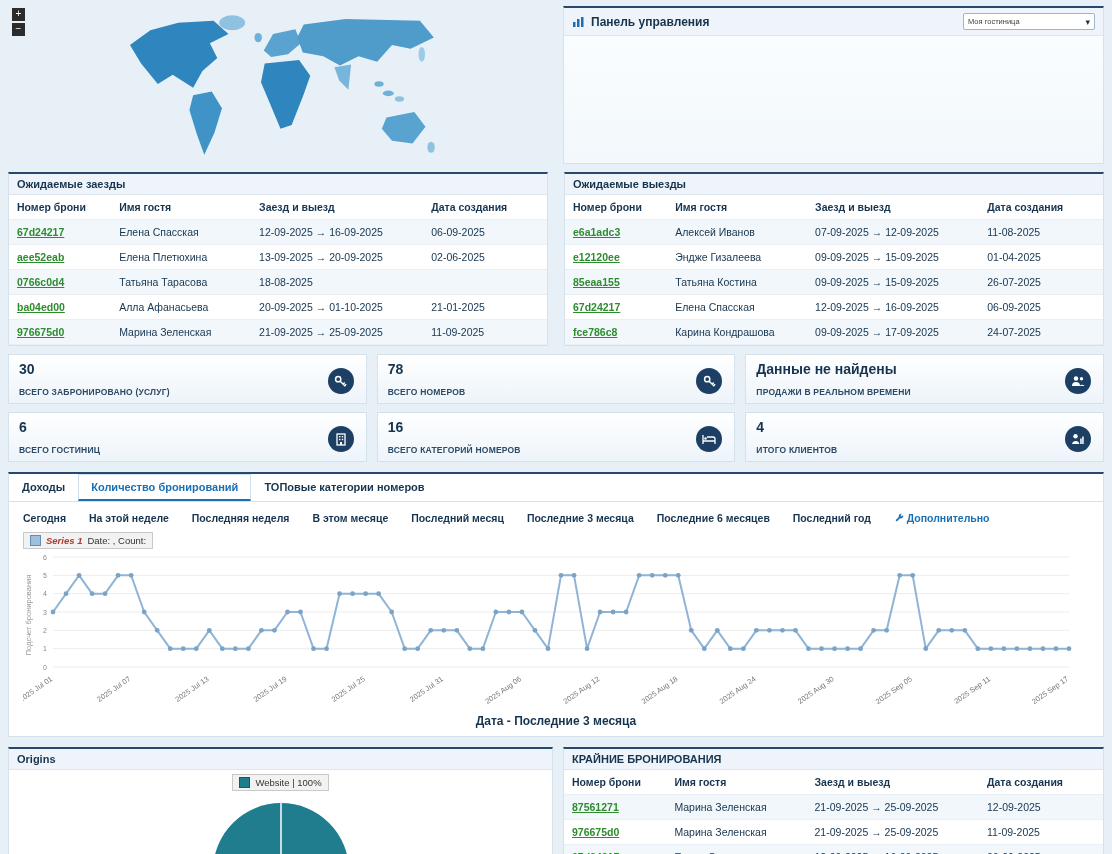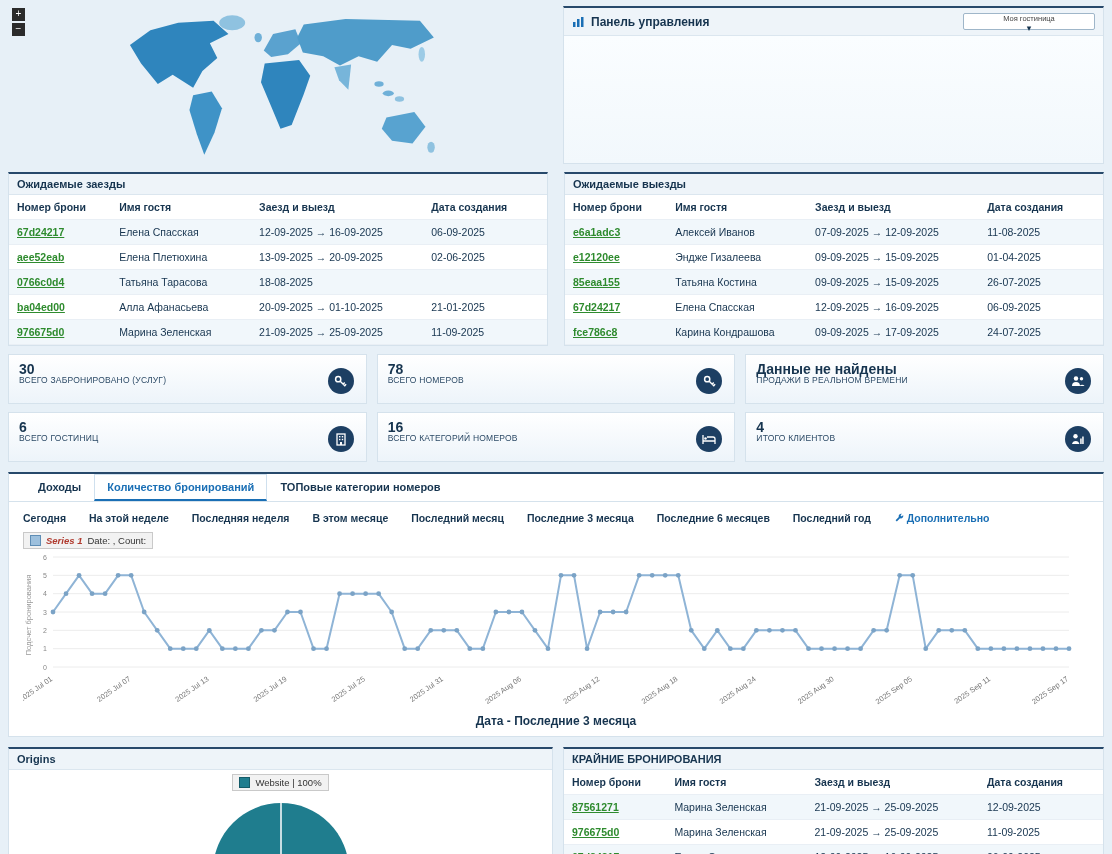--- a/index.html
+++ b/index.html
@@ -38,21 +38,21 @@
   }
   .map-svg { width:100%; height:100%; }
 
   .header-panel { flex:1; display:flex; flex-direction:column; }
   .header-panel .panel-head { font-size:12px; padding:5px 8px; }
   .header-panel .panel-body { flex:1; background:linear-gradient(180deg,#fafdff,#f2f8fc); }
   .hdr-select {
     margin-left:auto; width:132px; height:17px;
     background:#fff; border:1px solid #9fb6c9; border-radius:2px;
     display:flex; align-items:center; justify-content:space-between;
-    padding:0 4px; font-size:7.5px; font-weight:normal; color:#444; cursor:pointer;flex-direction:column;
+    padding:0 4px; font-size:7.5px; font-weight:normal; color:#444; cursor:pointer;
   }
   .chev { font-size:9px; color:#16344f; }
 
   
   .tables-row { display:flex; gap:16px; margin-bottom:8px; }
   .table-panel { flex:1; }
   .tr { display:flex; align-items:center; border-bottom:1px solid #e9eff5; background:#fff; }
   .th-row { font-weight:bold; }
   .th-row .td { font-size:10.5px; }
   .td { padding:6px 8px; font-size:10.5px; overflow:hidden; white-space:nowrap; }
@@ -63,32 +63,32 @@
   
   .stats-grid { display:grid; grid-template-columns:repeat(3,1fr); gap:8px 10px; margin-bottom:10px; }
   .stat-card {
     position:relative; height:50px;
     background:linear-gradient(180deg,#ffffff,#edf4fa);
     border:1px solid #d5e2ec;
     padding:6px 10px;
   }
   .stat-value { font-size:14px; font-weight:bold; color:#16344f; }
   .stat-label {
-    position:absolute; left:10px; bottom:18px;
-    font-size:8.5px; font-weight:normal; color:#2c4a66; letter-spacing:.2px;
+    position:absolute; left:10px; bottom:6px;
+    font-size:8.5px; font-weight:bold; color:#2c4a66; letter-spacing:.2px;
   }
   .stat-icon {
     position:absolute; right:12px; bottom:9px;
     width:26px; height:26px; border-radius:50%;
     background:#1d3f63; display:flex; align-items:center; justify-content:center;
   }
 
   
   .chart-panel { margin-bottom:10px; }
-  .tabs { display:flex; background:#fff; border-bottom:1px solid #d5e2ec; padding-left:16px; }
+  .tabs { display:flex; background:#fff; border-bottom:1px solid #d5e2ec; padding-left:0; }
   .tab {
     padding:6px 12px; font-size:11px; font-weight:bold; color:#16344f;
     border:1px solid transparent; cursor:pointer;
   }
   .tab.active {
     color:#1a6fb5; border:1px solid #cfe0ee; border-bottom:2px solid #1a6fb5; background:#fff;
   }
   .chart-body { padding:6px 14px 8px; background:#fff; }
   .filters { font-size:10.5px; font-weight:bold; color:#16344f; margin:4px 0 8px; }
   .filters .flt { margin-right:20px; cursor:pointer; }

